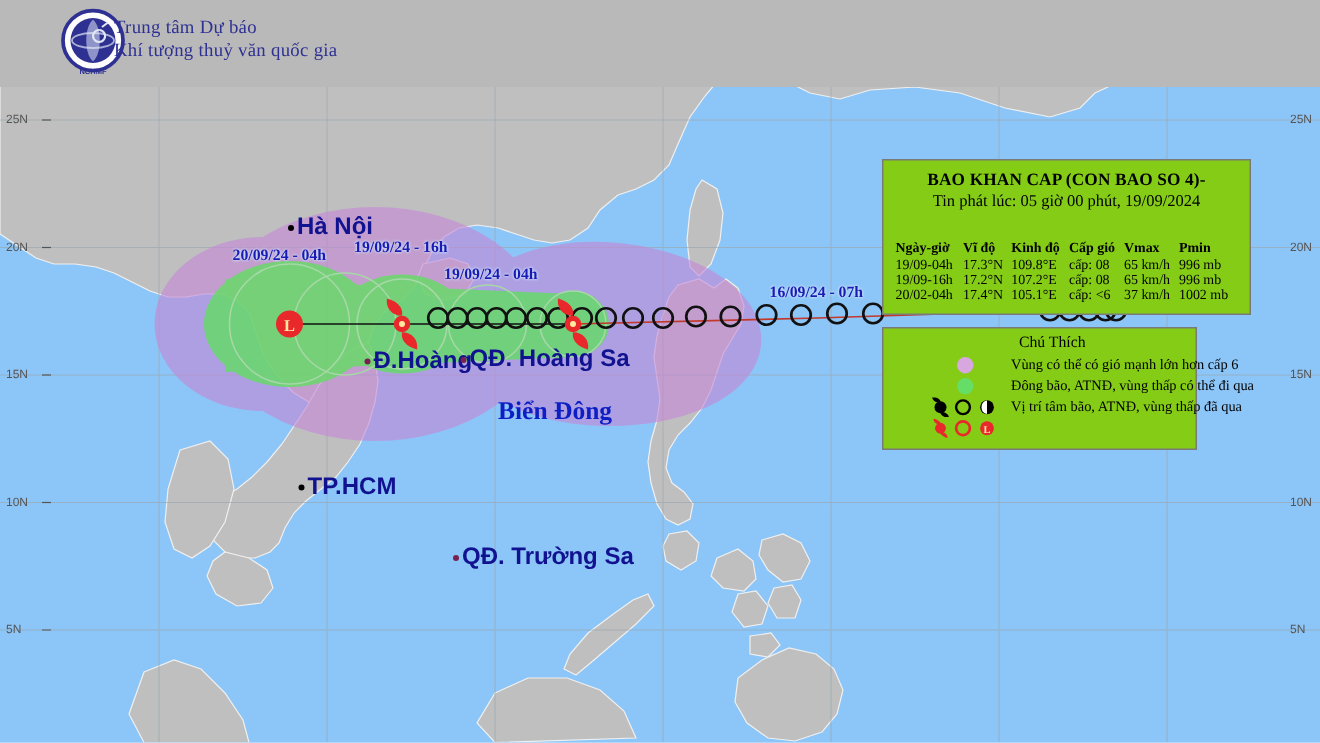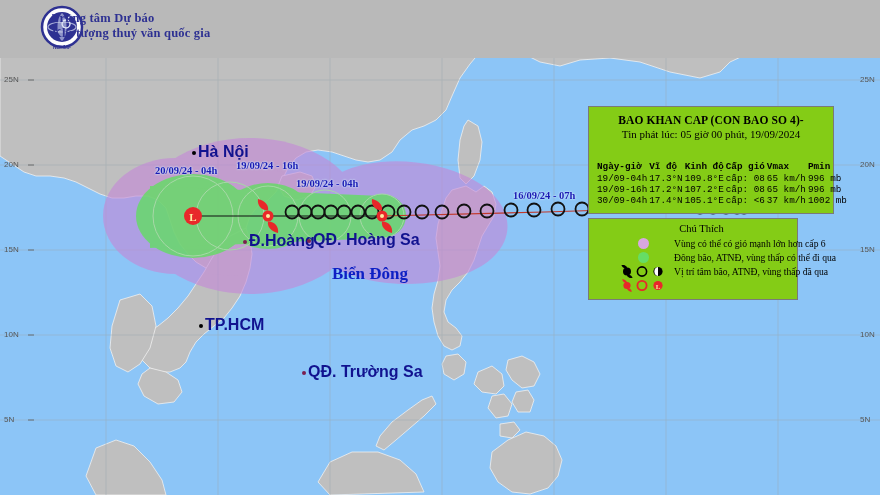--- a/index.html
+++ b/index.html
@@ -23,24 +23,24 @@
     position: absolute; left: 0; top: 0;
     width: 880px; height: 58px;
     background: #b9b9b9;
     border-bottom: 0px;
   }
   .logo-wrap {
     position: absolute; left: 38px; top: 4px;
     width: 48px; height: 48px;
   }
   .hdr-text {
-    position: absolute; left: 52px; top: 11px;
+    position: absolute; left: 76px; top: 11px;
     color: #2e3192;
     font-family: "Liberation Serif", serif;
-    font-weight: bold;
+    font-weight: normal;
     font-size: 12.5px;
     line-height: 15px;
     letter-spacing: .2px;
     white-space: nowrap;
   }
 
   
   .panel {
     position: absolute;
     background: #84cc16;
@@ -59,21 +59,21 @@
     margin: 1px 0 2px 0;
   }
   .panel-sub {
     text-align: center;
     font-family: "Liberation Serif", serif;
     font-size: 11px;
     color: #000;
     margin-bottom: 21px;
   }
   table.fc { width: 100%; border-collapse: collapse;
-    font-family: Liberation Mono, monospace; font-size: 9.3px; color: #000; }
+    font-family: Liberation Serif, serif; font-size: 9.3px; color: #000; }
   table.fc th { font-weight: bold; text-align: left; padding: 0 2px 1px 0; white-space: nowrap; }
   table.fc td { text-align: left; padding: 0 2px 0 0; white-space: nowrap; }
 
   .legend-title {
     text-align: center;
     font-family: "Liberation Serif", serif;
     font-size: 10.5px; color: #000; margin: 0 0 3px 0;
   }
   .legend-row { display: flex; align-items: center; margin: 0 0 1px 0; }
   .legend-key { width: 62px; flex: 0 0 62px; display: flex; align-items: center;
@@ -349,21 +349,21 @@
           </tr>
           <tr>
             <td>19/09-16h</td>
             <td>17.2°N</td>
             <td>107.2°E</td>
             <td>cấp: 08</td>
             <td>65 km/h</td>
             <td>996 mb</td>
           </tr>
           <tr>
-            <td>30/09-04h</td>
+            <td>20/02-04h</td>
             <td>17.4°N</td>
             <td>105.1°E</td>
             <td>cấp: &lt;6</td>
             <td>37 km/h</td>
             <td>1002 mb</td>
           </tr>
         </tbody>
     </table>
   </div>
 

